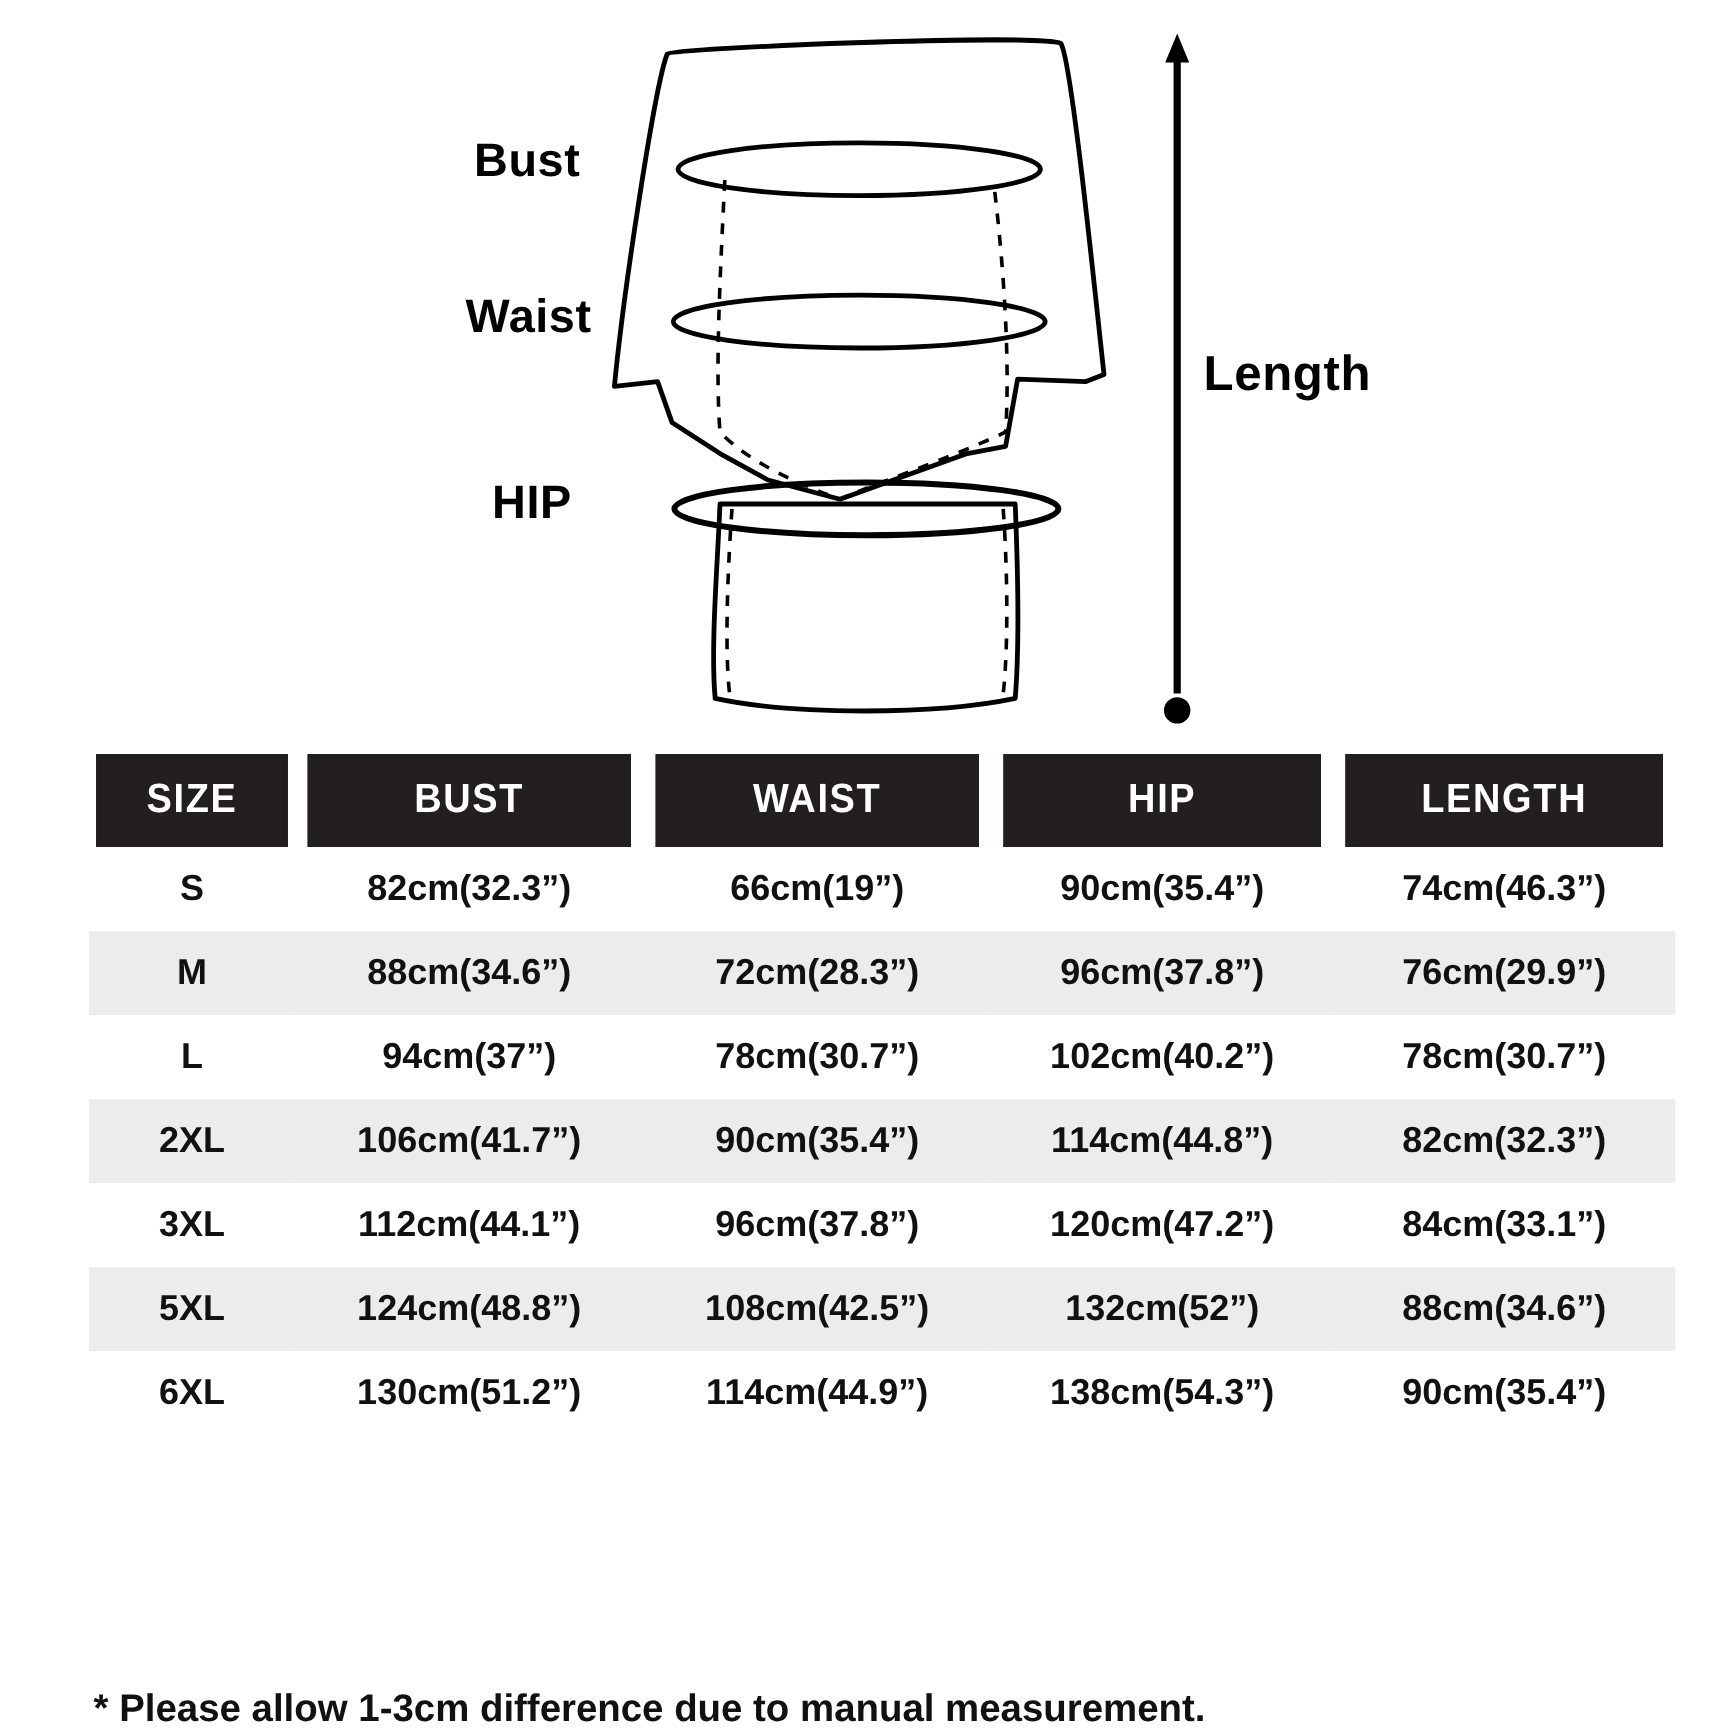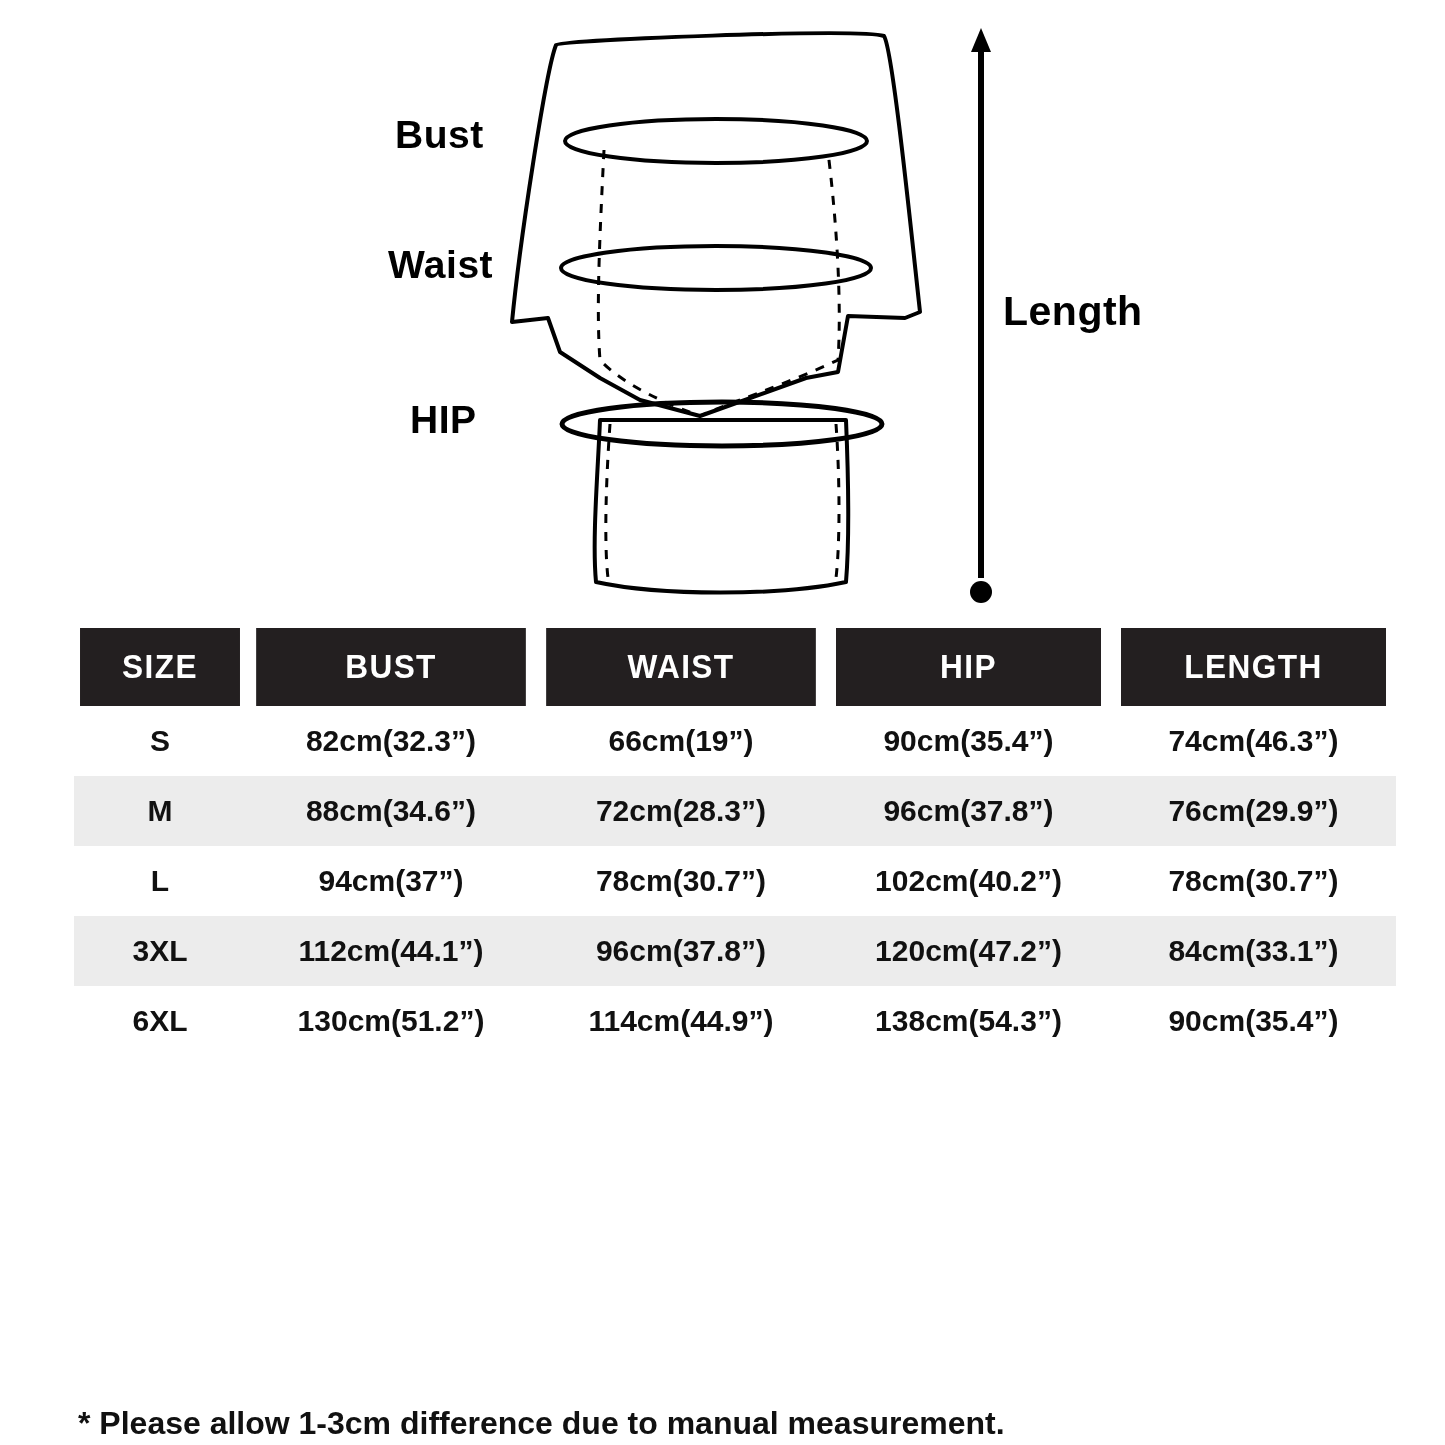--- a/index.html
+++ b/index.html
@@ -161,27 +161,41 @@
         <td>76cm(29.9”)</td>
       </tr>
       <tr>
         <td>L</td>
         <td>94cm(37”)</td>
         <td>78cm(30.7”)</td>
         <td>102cm(40.2”)</td>
         <td>78cm(30.7”)</td>
       </tr>
       <tr>
+        <td>2XL</td>
+        <td>106cm(41.7”)</td>
+        <td>90cm(35.4”)</td>
+        <td>114cm(44.8”)</td>
+        <td>82cm(32.3”)</td>
+      </tr>
+      <tr>
         <td>3XL</td>
         <td>112cm(44.1”)</td>
         <td>96cm(37.8”)</td>
         <td>120cm(47.2”)</td>
         <td>84cm(33.1”)</td>
       </tr>
       <tr>
+        <td>5XL</td>
+        <td>124cm(48.8”)</td>
+        <td>108cm(42.5”)</td>
+        <td>132cm(52”)</td>
+        <td>88cm(34.6”)</td>
+      </tr>
+      <tr>
         <td>6XL</td>
         <td>130cm(51.2”)</td>
         <td>114cm(44.9”)</td>
         <td>138cm(54.3”)</td>
         <td>90cm(35.4”)</td>
       </tr>
     </tbody>
 </table>
 
 <div id="footnote">* Please allow 1-3cm difference due to manual measurement.</div>

